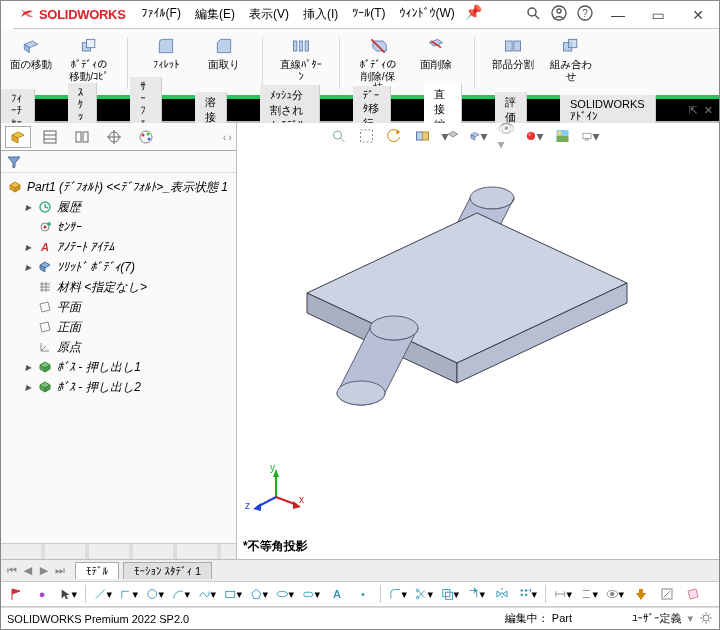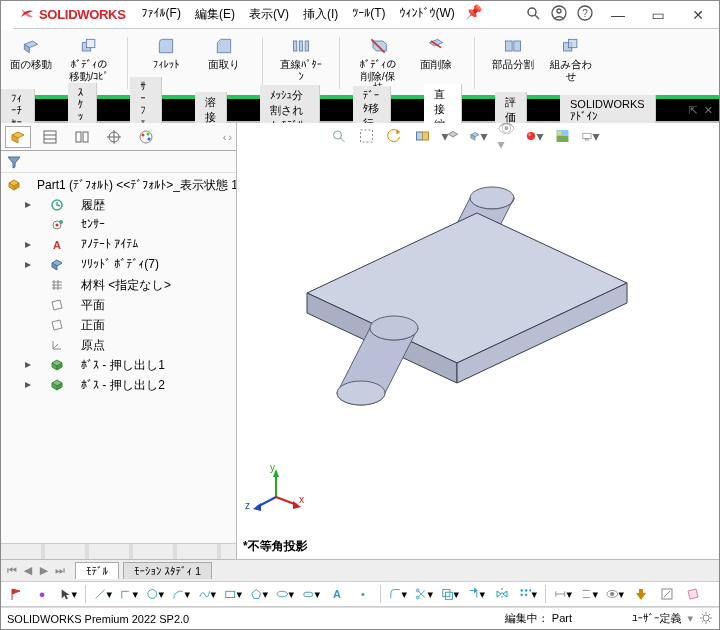--- a/index.html
+++ b/index.html
@@ -31,21 +31,21 @@
 
   
   .main { flex: 1; display: flex; overflow: hidden; position: relative; }
   .left { width: 236px; border-right: 1px solid #bbb; display: flex; flex-direction: column; background: #fafafa; min-height: 0; }
   .left-tabs { display: flex; align-items: center; height: 28px; border-bottom: 1px solid #aaa; padding: 2px 4px; gap: 6px; }
   .left-tab { width: 26px; height: 22px; display: flex; align-items: center; justify-content: center; border: 1px solid transparent; }
   .left-tab.active { background: #fff; border: 1px solid #aaa; }
   .left-tabs .nav { margin-left: auto; display:flex; gap: 2px; }
   .filter-row { height: 22px; display: flex; align-items: center; padding-left: 6px; border-bottom: 1px solid #ddd; }
   .tree { flex: 1; overflow: auto; padding: 4px 2px; font-size: 12px; }
-  .tree-row { display: flex; align-items: flex-start; gap: 16px; height: 20px; padding-left: 4px; white-space: nowrap; }
+  .tree-row { display: flex; align-items: center; gap: 4px; height: 20px; padding-left: 4px; white-space: nowrap; font-style: italic; }
   .tree-row .exp { width: 10px; text-align: center; color: #555; }
   .tree-row .ic { width: 16px; height: 16px; display:flex; align-items:center; justify-content:center;}
   .tree-row.indent1 { padding-left: 20px; }
   .scrollbar-h { height: 16px; border-top: 1px solid #ccc; background: repeating-linear-gradient(90deg,#eee,#eee 40px,#ddd 40px,#ddd 44px); }
 
   
   .gfx { flex: 1; display: flex; flex-direction: column; position: relative; }
   .view-tools { position: absolute; top: 4px; left: 50%; transform: translateX(-55%); display: flex; gap: 10px; z-index: 5; }
   .vt { width: 18px; height: 18px; display:flex; align-items:center; justify-content:center; font-size: 14px; color: #666; }
   .right-tools { position: absolute; right: 2px; top: 44px; display: flex; flex-direction: column; gap: 2px; }

